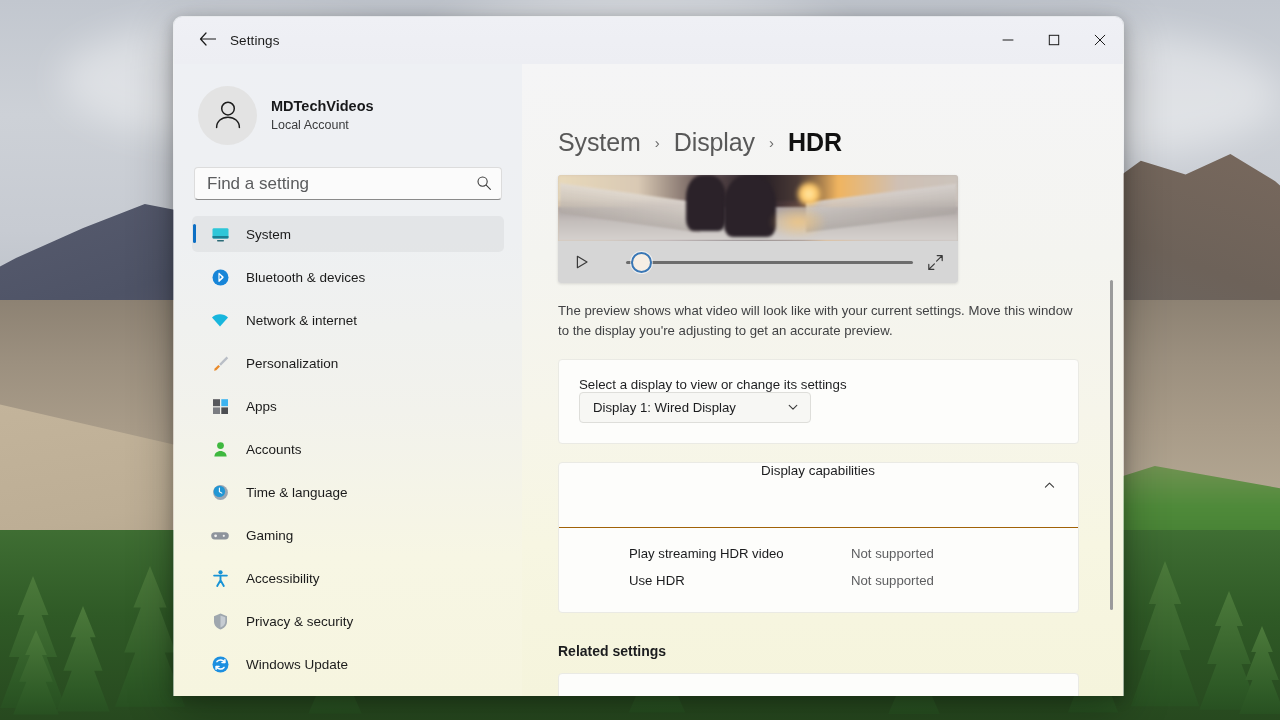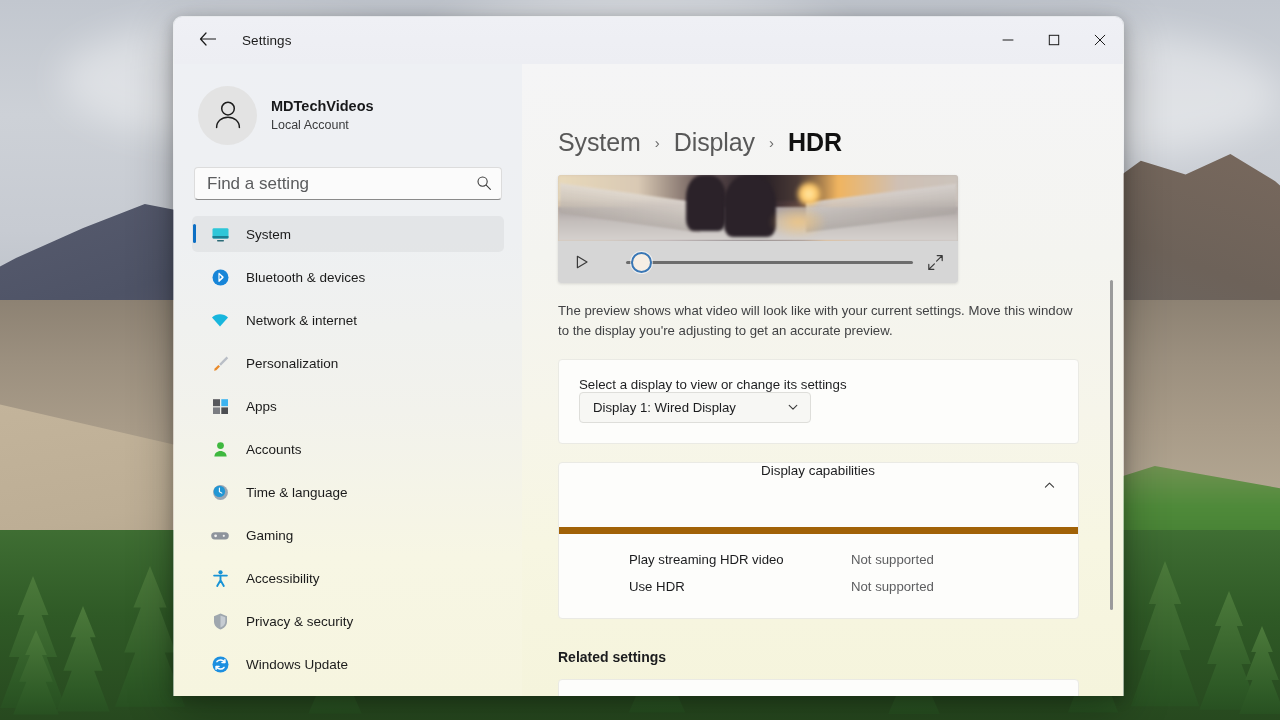--- a/index.html
+++ b/index.html
@@ -90,21 +90,20 @@
 
   
   .titlebar {
     height: 47px;
     flex: 0 0 47px;
     display: flex;
     align-items: center;
     background: linear-gradient(180deg, #eff0f5 0%, #edeef3 100%);
     position: relative;
     z-index: 5;
-    gap: 12px;
   }
   .back-btn {
     width: 34px; height: 30px;
     margin-left: 16px;
     display: flex; align-items: center; justify-content: center;
     border-radius: 5px;
     cursor: pointer;
   }
   .titlebar-title {
     margin-left: 6px;
@@ -342,21 +341,21 @@
     display: flex; align-items: center;
     height: 64px;
     padding: 0 22px 0 21px;
     cursor: pointer;
     border-radius: 4px 4px 0 0;
     flex-direction: column;
   }
   .expander-title { font-size: 13.4px; color: #1b1c1e; }
   .expander-chevron { margin-left: auto; }
   .expander-body {
-    border-top: 7px solid #a16207;
+    border-top: 1px solid #a16207;
     padding: 12px 22px 18px 70px;
   }
   .cap-row {
     display: flex;
     align-items: center;
     height: 27px;
   }
   .cap-name { font-size: 13.2px; color: #1b1c1e; width: 222px; flex: 0 0 222px; }
   .cap-value { font-size: 13.2px; color: #5d5e60; }
 

